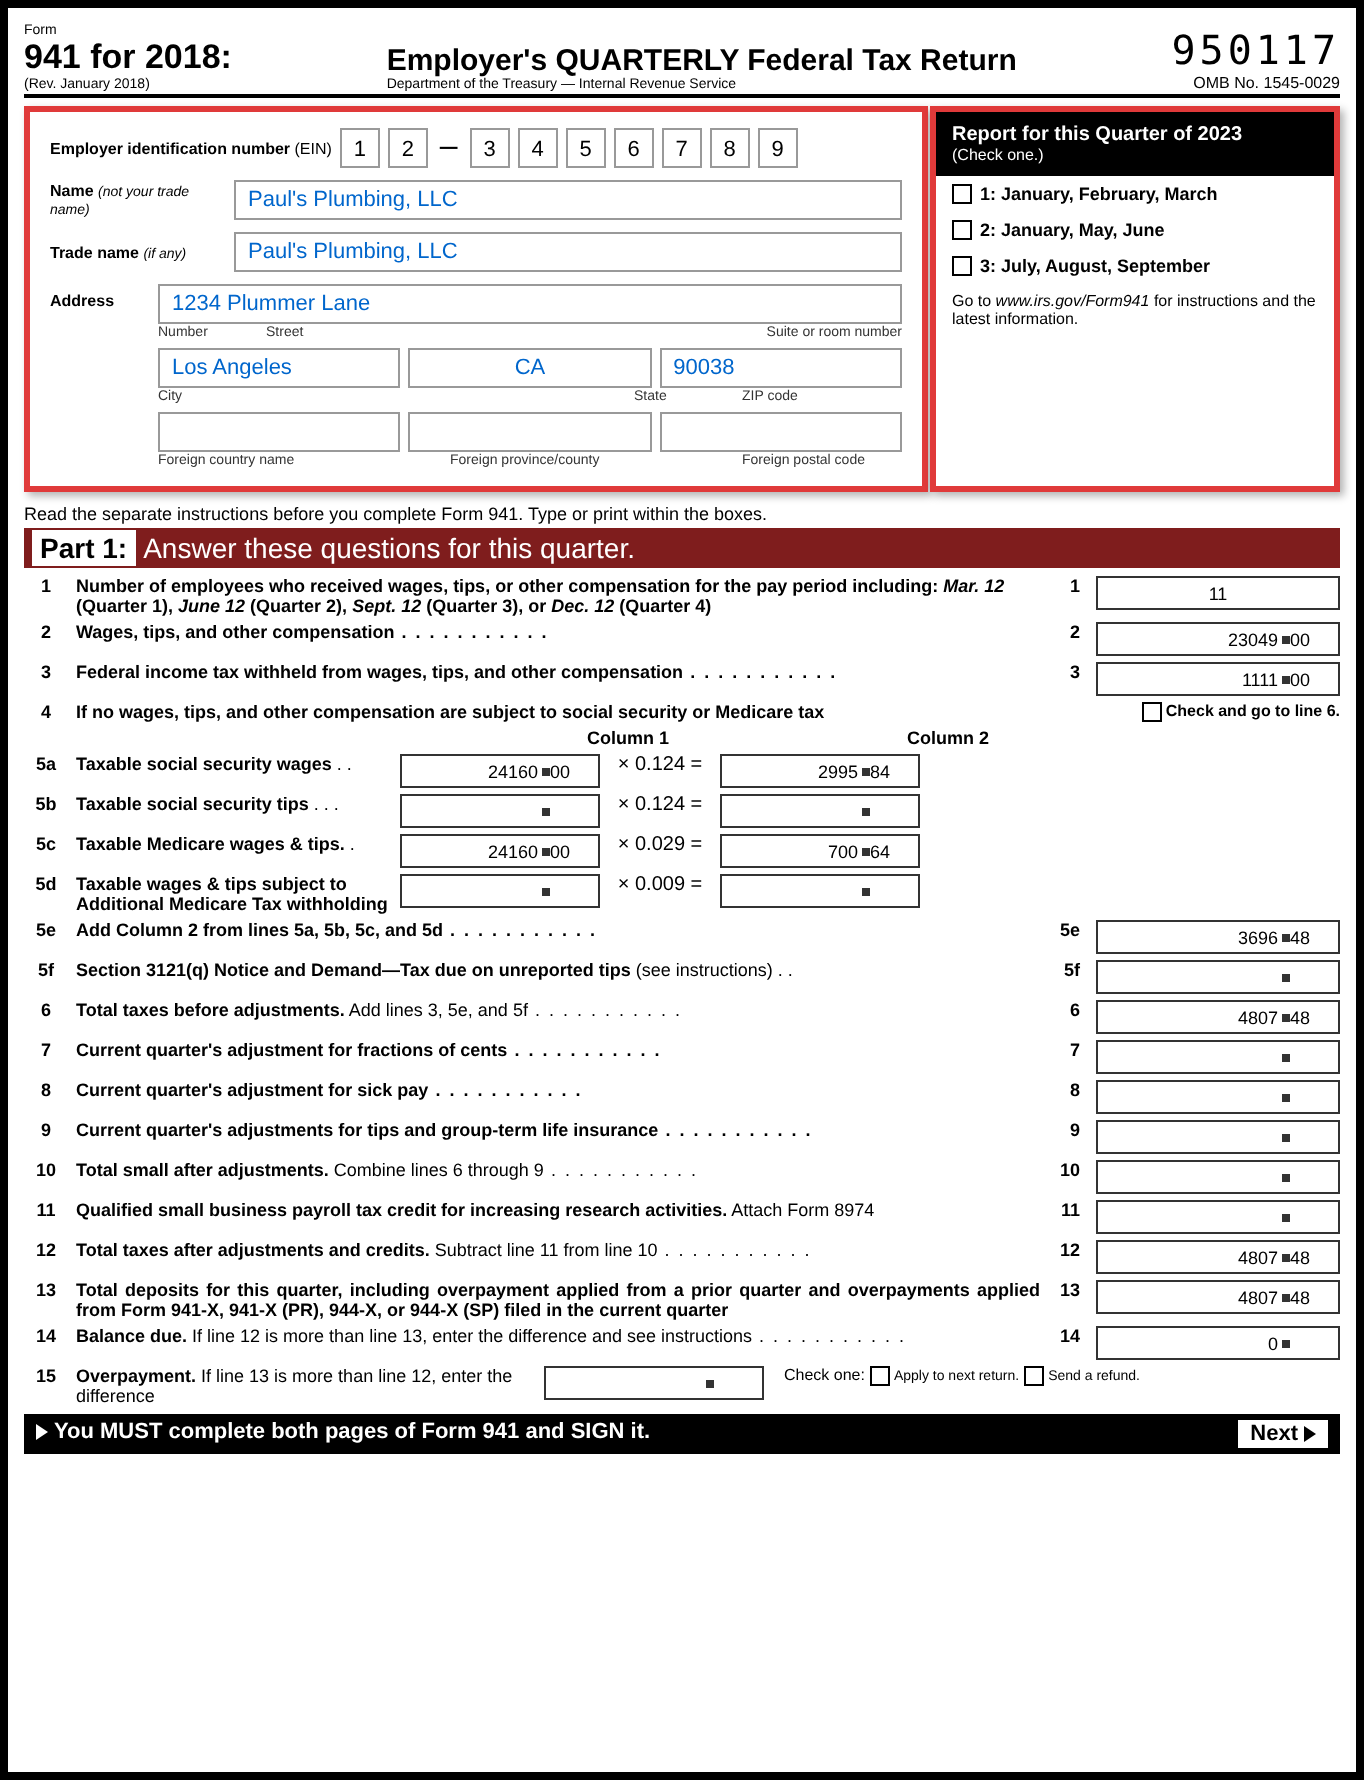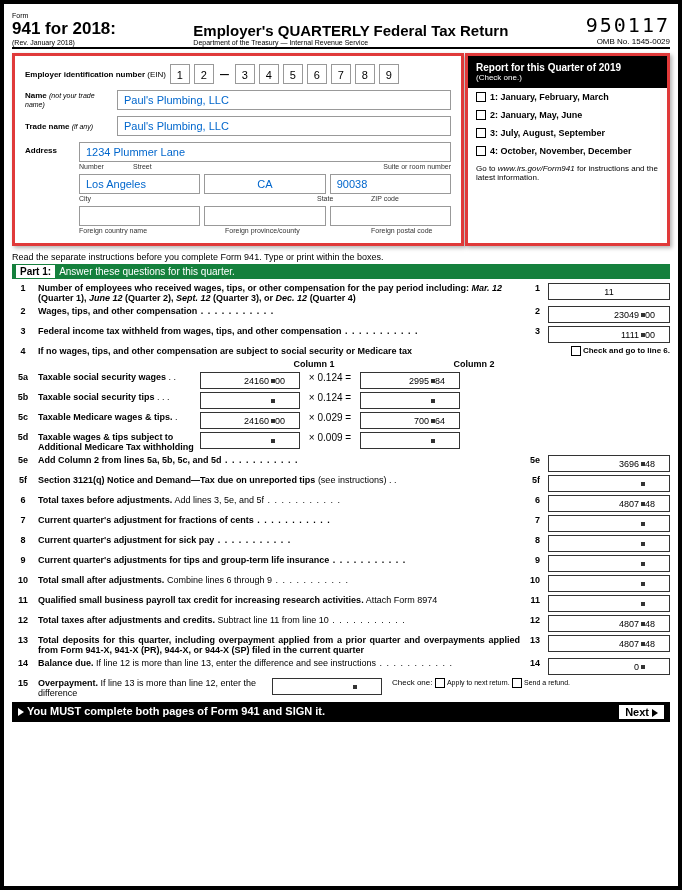--- a/index.html
+++ b/index.html
@@ -22,21 +22,21 @@
 .erow{display:flex;align-items:center;margin-bottom:6px;gap:4px}
 .elbl{font-size:8px}
 .elbl .it{font-style:italic;font-size:7px}
 .einbox{border:1px solid #999;width:20px;height:20px;text-align:center;line-height:20px;font-size:11px}
 .dash{padding:0 2px}
 .txtin{border:1px solid #999;padding:3px 6px;font-size:11px;color:#0066cc;flex:1;height:20px}
 .sublbl{font-size:7px;color:#333}
 .fldgrp{display:flex;gap:4px;margin-bottom:1px}
 .fldcol{display:flex;flex-direction:column}
 .sep-note{font-size:9px;margin:4px 0 2px}
-.part1{background:#15803d;color:#fff;font-size:10px;padding:2px 4px;margin-bottom:4px}
+.part1{background:#7f1d1d;color:#fff;font-size:14px;padding:2px 4px;margin-bottom:4px}
 .part1 b{background:#fff;color:#000;padding:1px 4px;margin-right:4px}
 .line{display:flex;align-items:flex-start;font-size:9px;margin:3px 0;gap:4px}
 .line .num{width:22px;font-weight:bold;text-align:center}
 .line .txt{flex:1}
 .line .rnum{width:20px;font-weight:bold;text-align:right;padding-right:4px}
 .dots::after{content:" .  .  .  .  .  .  .  .  .  .  .";letter-spacing:1px}
 .vbox{display:flex;border:1px solid #333;height:17px;background:#fff;align-items:center}
 .vbox .d{flex:1;text-align:right;padding:0 2px;font-size:9px}
 .vbox .sep{width:4px;height:4px;background:#333}
 .vbox .c{width:24px;text-align:left;font-size:9px}
@@ -117,36 +117,32 @@
           </div>
 <div class="fldgrp">
             <span class="sublbl" style="flex:1">Foreign country name</span>
             <span class="sublbl" style="flex:1">Foreign province/county</span>
             <span class="sublbl" style="width:80px">Foreign postal code</span>
           </div>
 </div>
 </div>
 </div>
 <div class="qbox">
-<div class="qhdr"><span>Report for this Quarter of 2019</span><span class="sm">(Check one.)</span></div>
+<div class="qhdr"><span>Report for this Quarter of 2023</span><span class="sm">(Check one.)</span></div>
 <div class="qopt">
         <span class="cb"></span>
         <b>1: January, February, March</b>
       </div>
 <div class="qopt">
         <span class="cb"></span>
         <b>2: January, May, June</b>
       </div>
 <div class="qopt">
         <span class="cb"></span>
         <b>3: July, August, September</b>
-      </div>
-<div class="qopt">
-        <span class="cb"></span>
-        <b>4: October, November, December</b>
       </div>
 <div class="qft"><span>Go to </span><i>www.irs.gov/Form941</i><span> for instructions and the latest information.</span></div>
 </div>
 </div>
 
 <div class="sep-note">Read the separate instructions before you complete Form 941. Type or print within the boxes.</div>
 <div class="part1"><b>Part 1:</b><span>Answer these questions for this quarter.</span></div>
 
 <div class="line">
     <span class="num">1</span>

